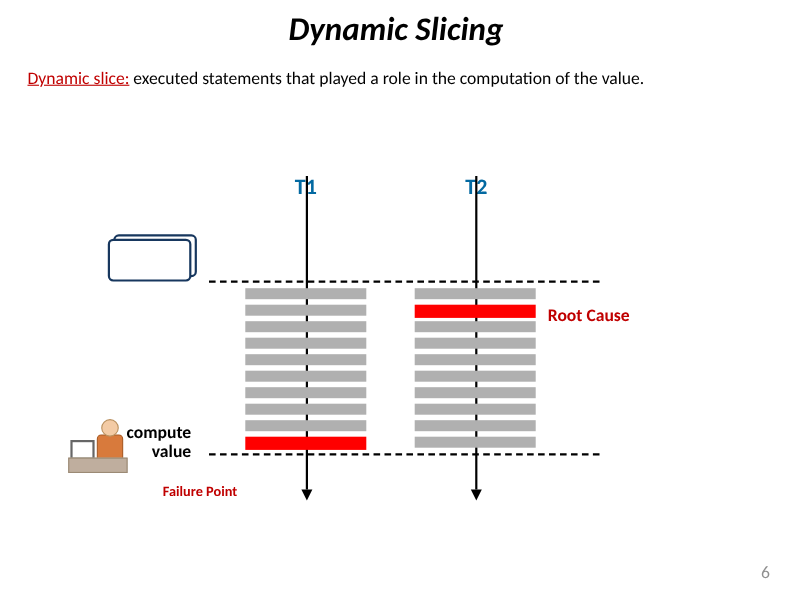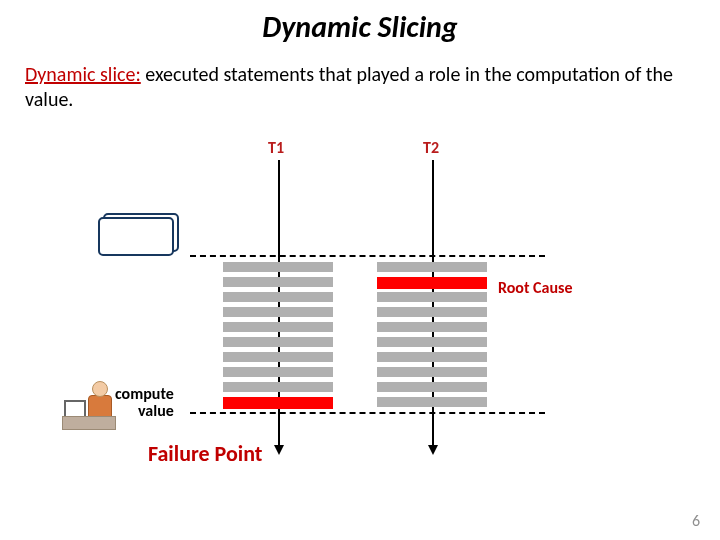--- a/index.html
+++ b/index.html
@@ -21,33 +21,34 @@
     font-size: 30px;
     font-weight: bold;
     font-style: italic;
     color: #000;
   }
   .definition {
     position: absolute;
     top: 62px;
     left: 25px;
     width: 670px;
-    font-size: 20px;
+    font-size: 16px;
     color: #000;
     line-height: 1.25;
   }
   .definition .term {
     color: #c00000;
     text-decoration: underline;
   }
   .thread-label {
     position: absolute;
-    font-size: 16px;
-    font-weight: bold;
-    color: #b91c1c;
+    font-size: 20px;
+    font-weight: bold;
+    color: #0369a1;
+    margin-top: 20px;
   }
   .t1 { top: 138px; left: 268px; }
   .t2 { top: 138px; left: 423px; }
 
   
   .thread-line {
     position: absolute;
     width: 2px;
     background: #000;
     top: 160px;
@@ -130,21 +131,21 @@
     top: 278px;
     left: 498px;
     font-size: 16px;
     font-weight: bold;
     color: #c00000;
   }
   .failure-point {
     position: absolute;
     top: 440px;
     left: 148px;
-    font-size: 22px;
+    font-size: 13px;
     font-weight: bold;
     color: #c00000;
   }
   .compute-slice {
     position: absolute;
     top: 386px;
     left: 115px;
     font-size: 16px;
     font-weight: bold;
     color: #000;

